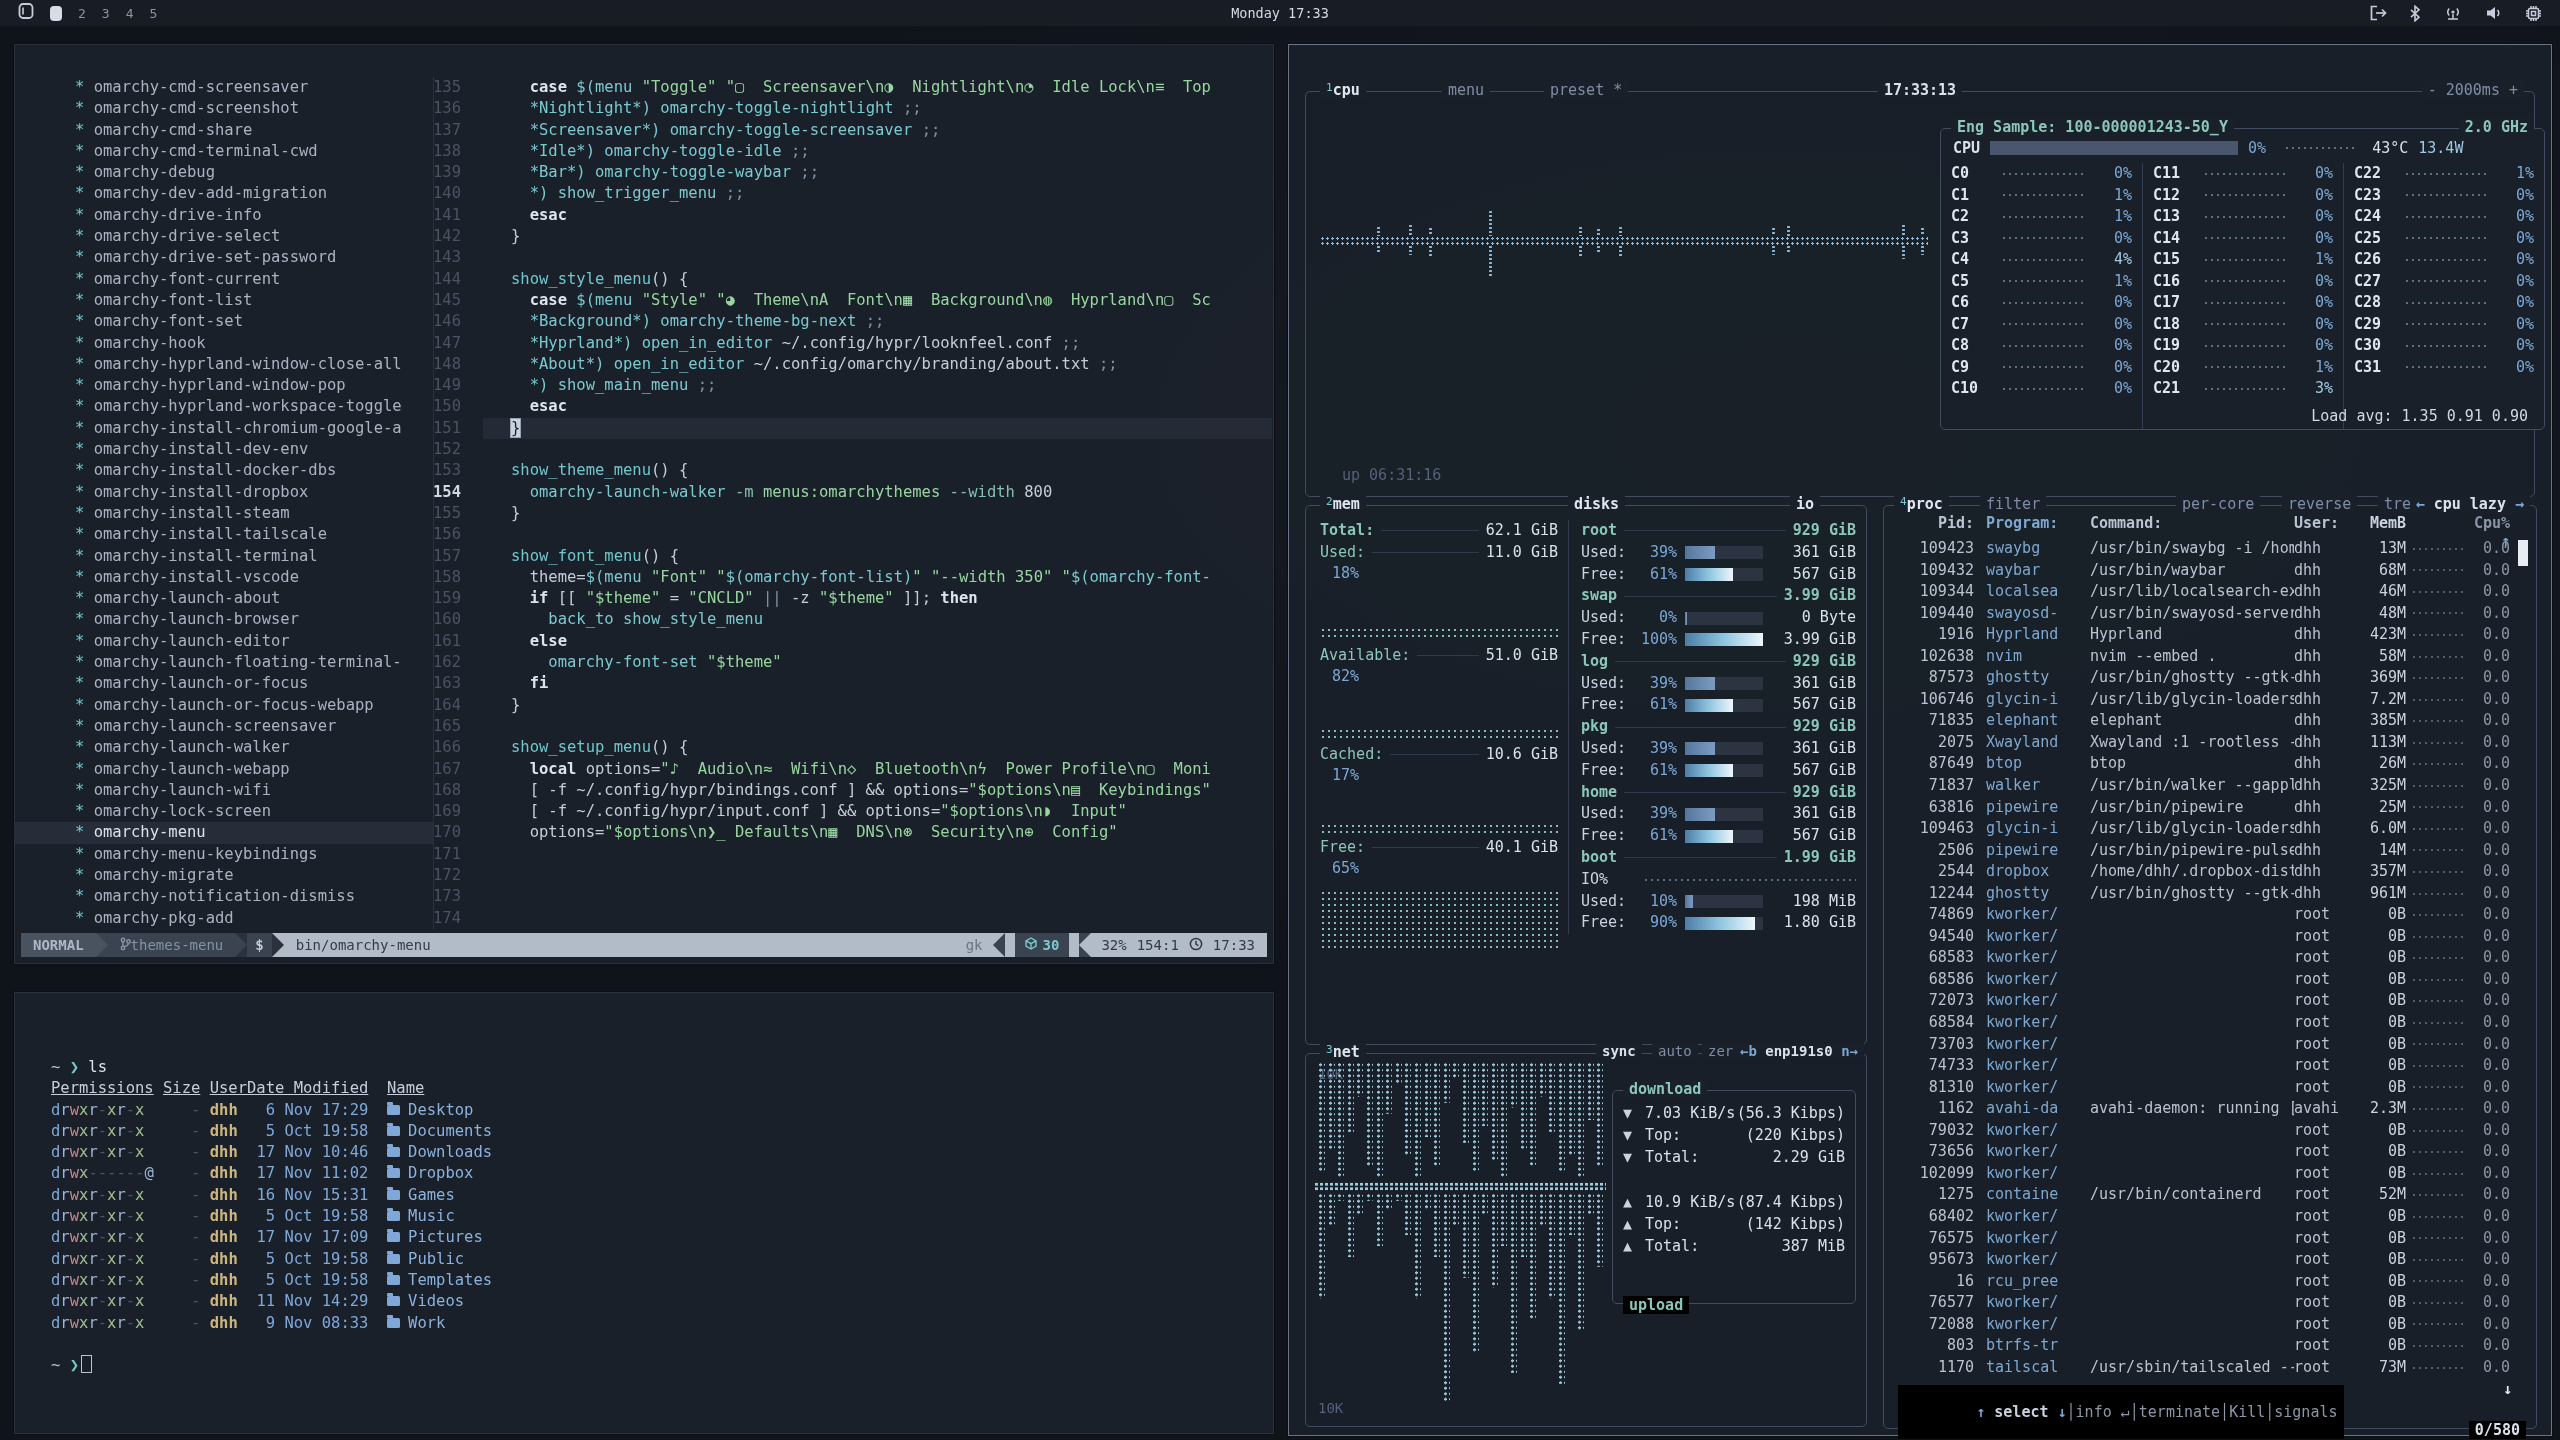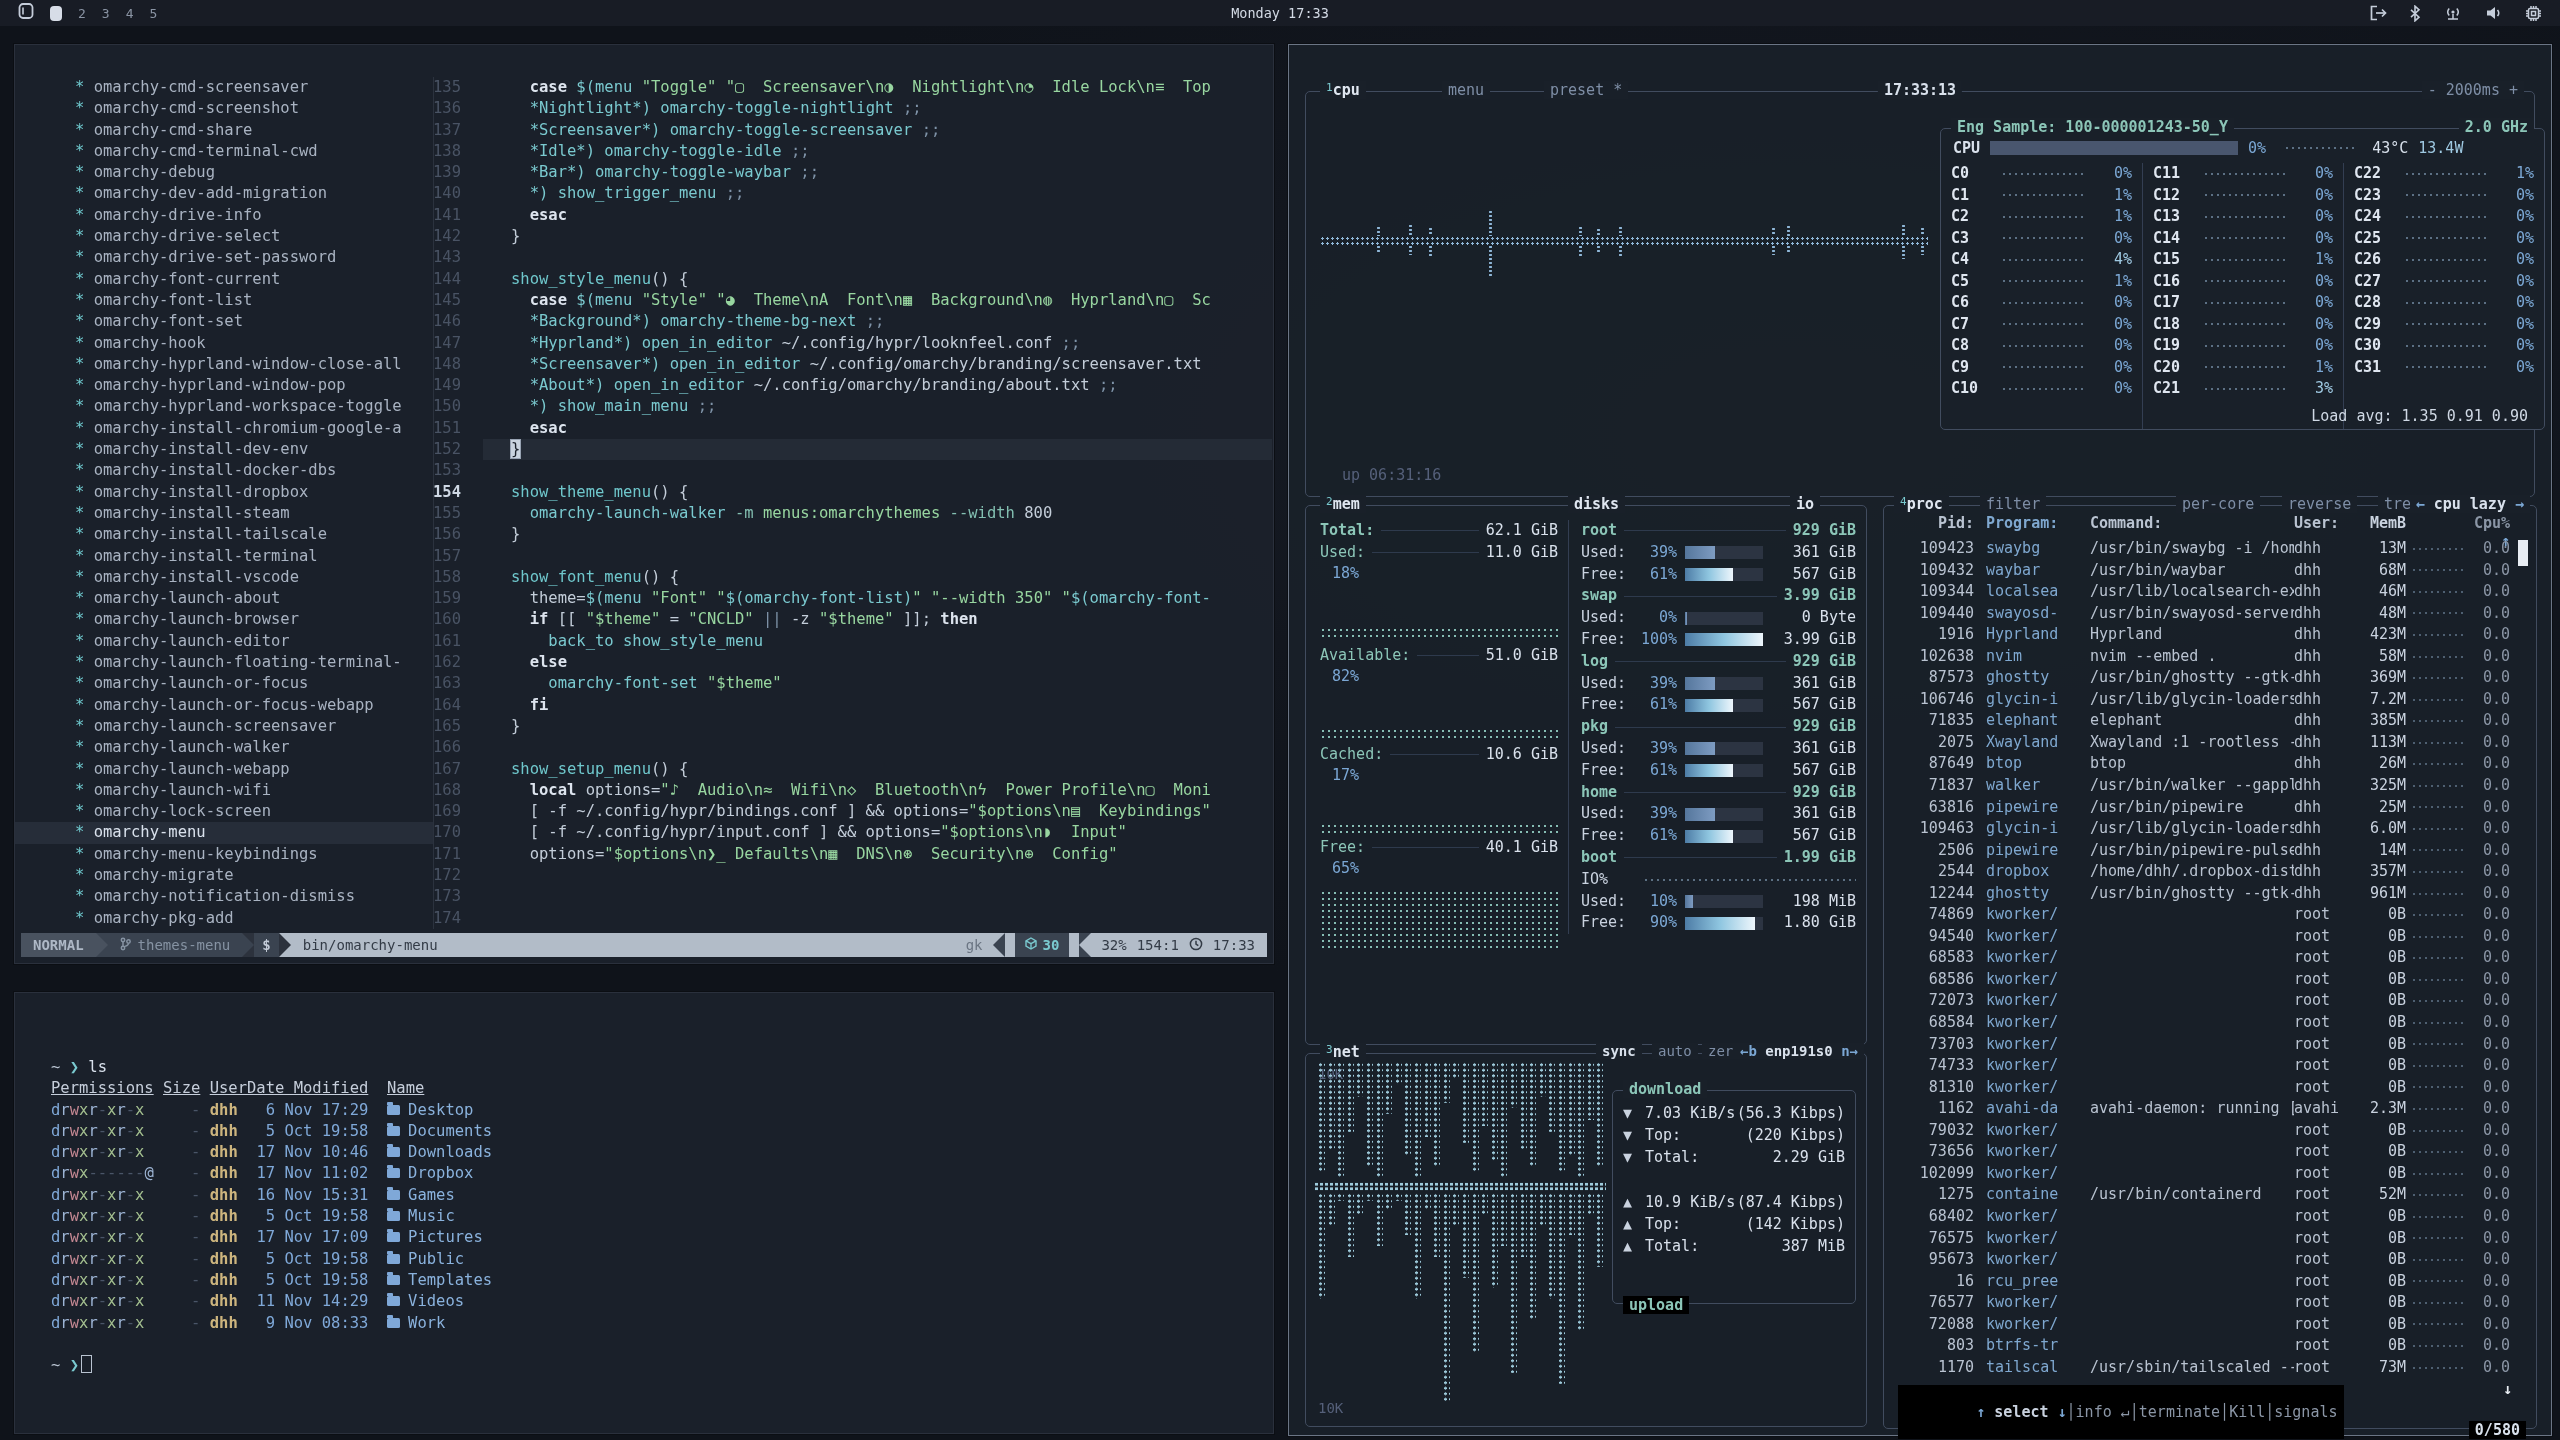--- a/index.html
+++ b/index.html
@@ -36,21 +36,21 @@
   .tk-p{color:#7ac9cf;}
   .tk-o{color:#7f93a8;}
   .tk-n{color:#c3cdd9;}
   .tk-f{color:#6fc7cc;}
   .tk-v{color:#83bfb1;}
   .tk-cur{background:#c9d3df;color:#1b212b;outline:1px solid #98a3b3;}
   
   #statusline{position:absolute;left:6px;right:6px;bottom:6px;height:24px;display:flex;align-items:stretch;font-size:14px;}
   .seg{display:flex;align-items:center;padding:0 12px;white-space:pre;}
   .seg-mode{background:#49525f;color:#aeb8c6;font-weight:bold;}
-  .seg-branch{background:#3a4350;color:#8693a3;gap:7px;}
+  .seg-branch{background:#3a4350;color:#8693a3;}
   .seg-main{background:#b2bcc8;color:#333b46;flex:1;gap:10px;}
   .tri{width:0;height:0;border-top:12px solid transparent;border-bottom:12px solid transparent;}
   .dollar-chip{background:#3a4350;color:#c3cbd8;padding:0 8px;display:flex;align-items:center;font-weight:bold;}
   .sl-right{margin-left:auto;display:flex;align-items:center;gap:10px;}
   .seg-dark-badge{background:#3a4350;color:#7ac9cf;display:flex;align-items:center;gap:6px;padding:0 10px;height:24px;font-weight:bold;}
   .sl-host{color:#6b7583;}
   
   #termbody{position:absolute;left:36px;top:64px;right:20px;bottom:10px;}
   .trow{height:21.3px;line-height:21.3px;font-size:15.5px;white-space:pre;}
   .th u{text-decoration:underline;color:#c6cedb;}
@@ -286,21 +286,20 @@
         <div class="cline"><span class="tk-o">  </span><span class="tk-p">*Idle*)</span><span class="tk-c"> omarchy-toggle-idle</span><span class="tk-o"> ;;</span></div>
         <div class="cline"><span class="tk-o">  </span><span class="tk-p">*Bar*)</span><span class="tk-c"> omarchy-toggle-waybar</span><span class="tk-o"> ;;</span></div>
         <div class="cline"><span class="tk-o">  </span><span class="tk-p">*)</span><span class="tk-c"> show_trigger_menu</span><span class="tk-o"> ;;</span></div>
         <div class="cline"><span class="tk-o">  </span><span class="tk-k">esac</span></div>
         <div class="cline"><span class="tk-n">}</span></div>
         <div class="cline">&nbsp;</div>
         <div class="cline"><span class="tk-f">show_style_menu</span><span class="tk-n">() {</span></div>
         <div class="cline"><span class="tk-o">  </span><span class="tk-k">case</span><span class="tk-c"> $(menu</span><span class="tk-s"> "Style" "◕  Theme\nA  Font\n▦  Background\n◍  Hyprland\n▢  Sc</span></div>
         <div class="cline"><span class="tk-o">  </span><span class="tk-p">*Background*)</span><span class="tk-c"> omarchy-theme-bg-next</span><span class="tk-o"> ;;</span></div>
         <div class="cline"><span class="tk-o">  </span><span class="tk-p">*Hyprland*)</span><span class="tk-c"> open_in_editor</span><span class="tk-n"> ~/.config/hypr/looknfeel.conf</span><span class="tk-o"> ;;</span></div>
-        <div class="cline"><span class="tk-o">  </span><span class="tk-p">*Screensaver*)</span><span class="tk-c"> open_in_editor</span><span class="tk-n"> ~/.config/omarchy/branding/screensaver.txt</span></div>
         <div class="cline"><span class="tk-o">  </span><span class="tk-p">*About*)</span><span class="tk-c"> open_in_editor</span><span class="tk-n"> ~/.config/omarchy/branding/about.txt</span><span class="tk-o"> ;;</span></div>
         <div class="cline"><span class="tk-o">  </span><span class="tk-p">*)</span><span class="tk-c"> show_main_menu</span><span class="tk-o"> ;;</span></div>
         <div class="cline"><span class="tk-o">  </span><span class="tk-k">esac</span></div>
         <div class="cline active"><span class="tk-cur">}</span></div>
         <div class="cline">&nbsp;</div>
         <div class="cline"><span class="tk-f">show_theme_menu</span><span class="tk-n">() {</span></div>
         <div class="cline"><span class="tk-o">  </span><span class="tk-c">omarchy-launch-walker</span><span class="tk-v"> -m</span><span class="tk-s"> menus:omarchythemes</span><span class="tk-v"> --width</span><span class="tk-n"> 800</span></div>
         <div class="cline"><span class="tk-n">}</span></div>
         <div class="cline">&nbsp;</div>
         <div class="cline"><span class="tk-f">show_font_menu</span><span class="tk-n">() {</span></div>

